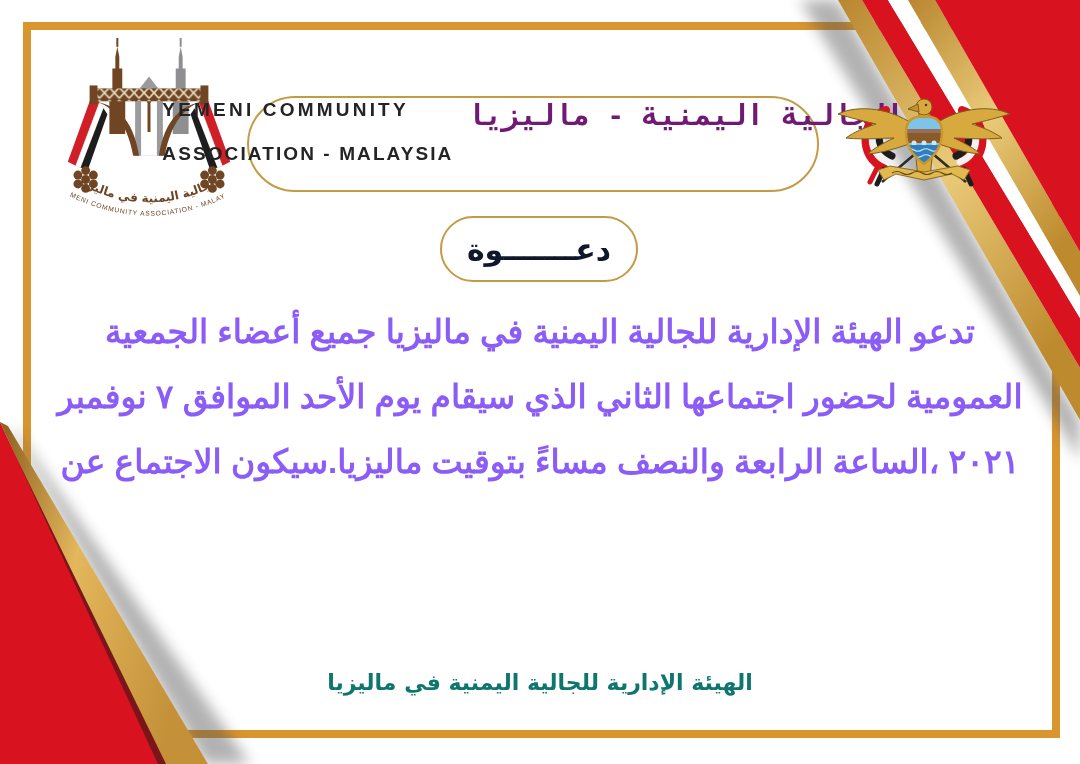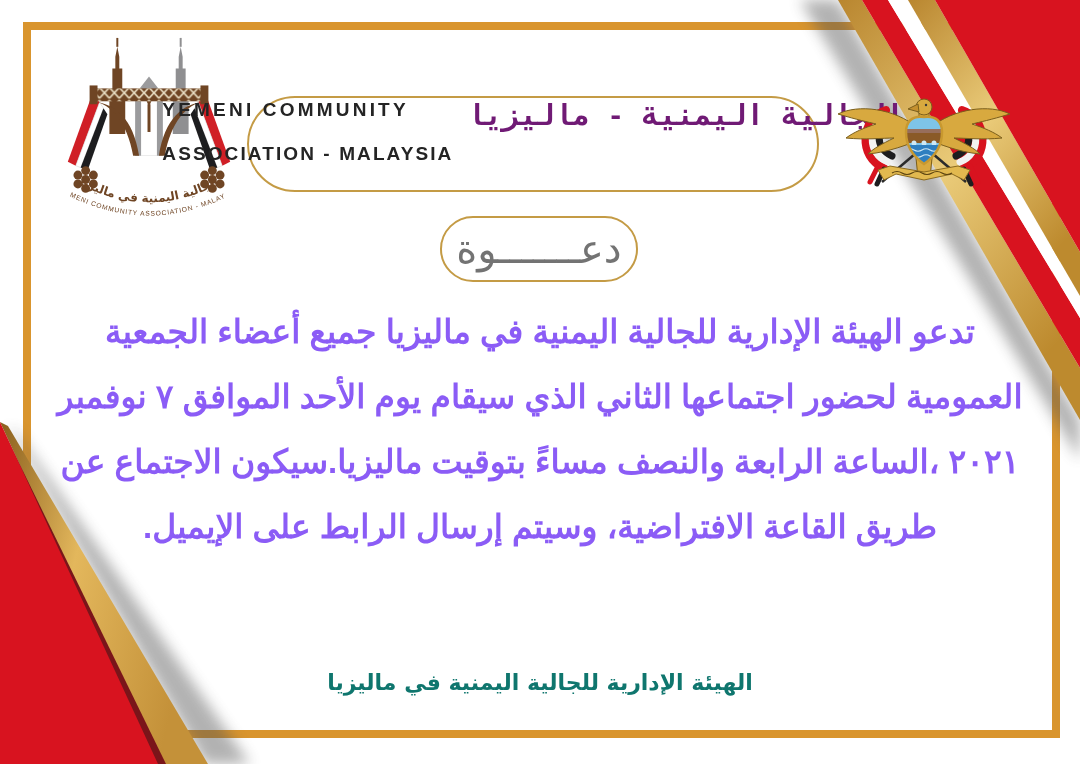--- a/index.html
+++ b/index.html
@@ -24,21 +24,21 @@
     display:flex;align-items:flex-start;justify-content:center;gap:14px;padding:0 22px;background:#fff;}
   .org-en{text-align:left;color:#242424;font-size:19px;font-weight:600;line-height:1.3;white-space:nowrap;}
   .org-en .l1{letter-spacing:3.2px;}
   .org-en .l2{letter-spacing:2.1px;margin-top:19px;}
   .org-ar{font-family:Liberation Mono, monospace;font-weight:bold;font-size:29px;color:#701a75;
     direction:rtl;white-space:nowrap;}
 
   .invite-pill{position:absolute;left:440px;top:216px;width:198px;height:66px;
     border:2px solid #C49B45;border-radius:34px;box-sizing:border-box;background:#fff;
     display:flex;align-items:center;justify-content:center;}
-  .invite-pill span{font-family:"DejaVu Sans",sans-serif;font-weight:normal;font-size:40px;color:#737373;}
+  .invite-pill span{font-family:"DejaVu Sans",sans-serif;font-weight:bold;font-size:30px;color:#0f172a;}
 
   .body-text{position:absolute;left:30px;right:30px;top:299px;direction:rtl;text-align:center;
     font-family:Liberation Sans, sans-serif;font-weight:bold;font-size:33px;line-height:65px;color:#8b5cf6;}
   .body-text .line{white-space:nowrap;}
 
   .signature{position:absolute;left:0;right:0;top:670px;text-align:center;direction:rtl;
     font-family:"DejaVu Sans",sans-serif;font-weight:bold;font-size:22px;color:#0f766e;}
 </style>
 </head>
 <body>
@@ -218,19 +218,18 @@
     </div>
 
     <div class="invite-pill">
       <span>دعـــــــوة</span>
     </div>
 
     <div class="body-text">
       <div class="line">تدعو الهيئة الإدارية للجالية اليمنية في ماليزيا جميع أعضاء الجمعية</div>
       <div class="line">العمومية لحضور اجتماعها الثاني الذي سيقام  يوم الأحد الموافق ٧ نوفمبر</div>
       <div class="line">٢٠٢١ ،الساعة الرابعة والنصف مساءً بتوقيت ماليزيا.سيكون الاجتماع عن</div>
-      <div class="line">طريق القاعة الافتراضية، وسيتم إرسال الرابط على الإيميل.</div>
     </div>
 
     <div class="signature">الهيئة الإدارية للجالية اليمنية في ماليزيا</div>
 
   </div>
 </div>
 
 </body></html>

